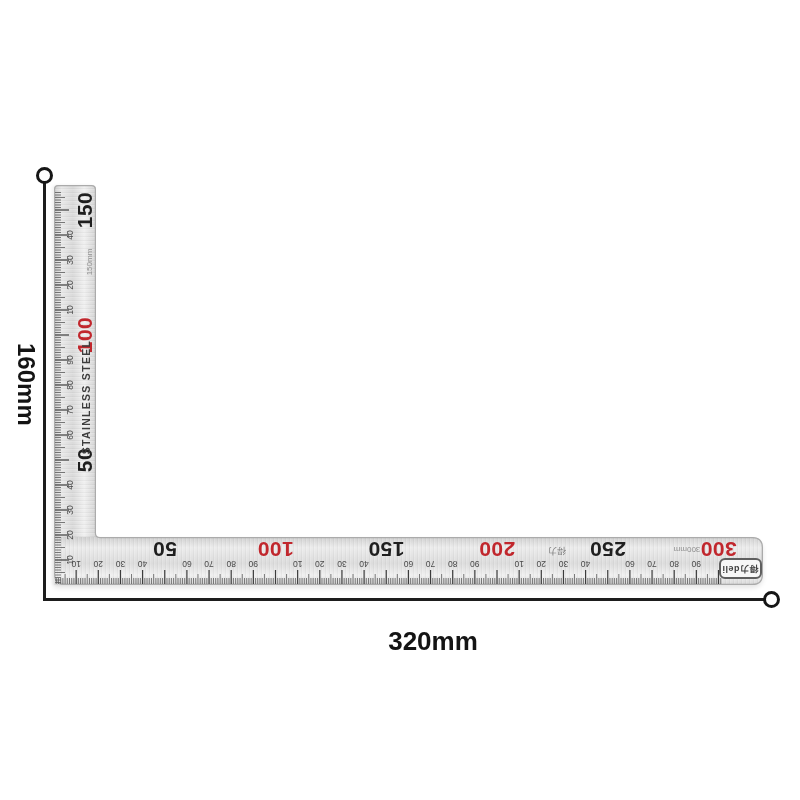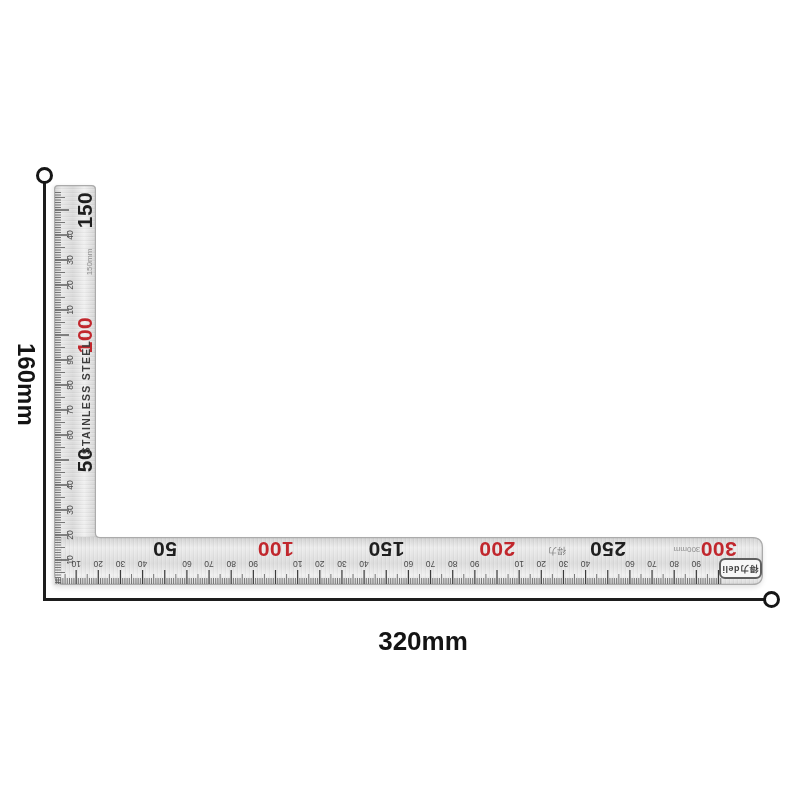--- a/index.html
+++ b/index.html
@@ -49,21 +49,21 @@
     border-radius:50%;background:#ffffff;box-sizing:content-box;
   }
   .dim-endpoint-top{left:36px;top:167px;}
   .dim-endpoint-right{left:763px;top:591px;}
   .dim-label{position:absolute;color:#141414;font-weight:bold;white-space:nowrap;}
   .dim-label-height{
     left:-14px;top:369px;width:80px;text-align:center;
     font-size:24px;transform:rotate(90deg);
   }
   .dim-label-width{
-    left:363px;top:626px;width:120px;text-align:center;font-size:26px;
+    left:373px;top:626px;width:120px;text-align:center;font-size:26px;
   }
 </style>
 </head>
 <body>
 
 <div class="stage">
 
   <div class="dim-line dim-line-vertical"></div>
   <div class="dim-line dim-line-horizontal"></div>
   <div class="dim-endpoint dim-endpoint-top"></div>

